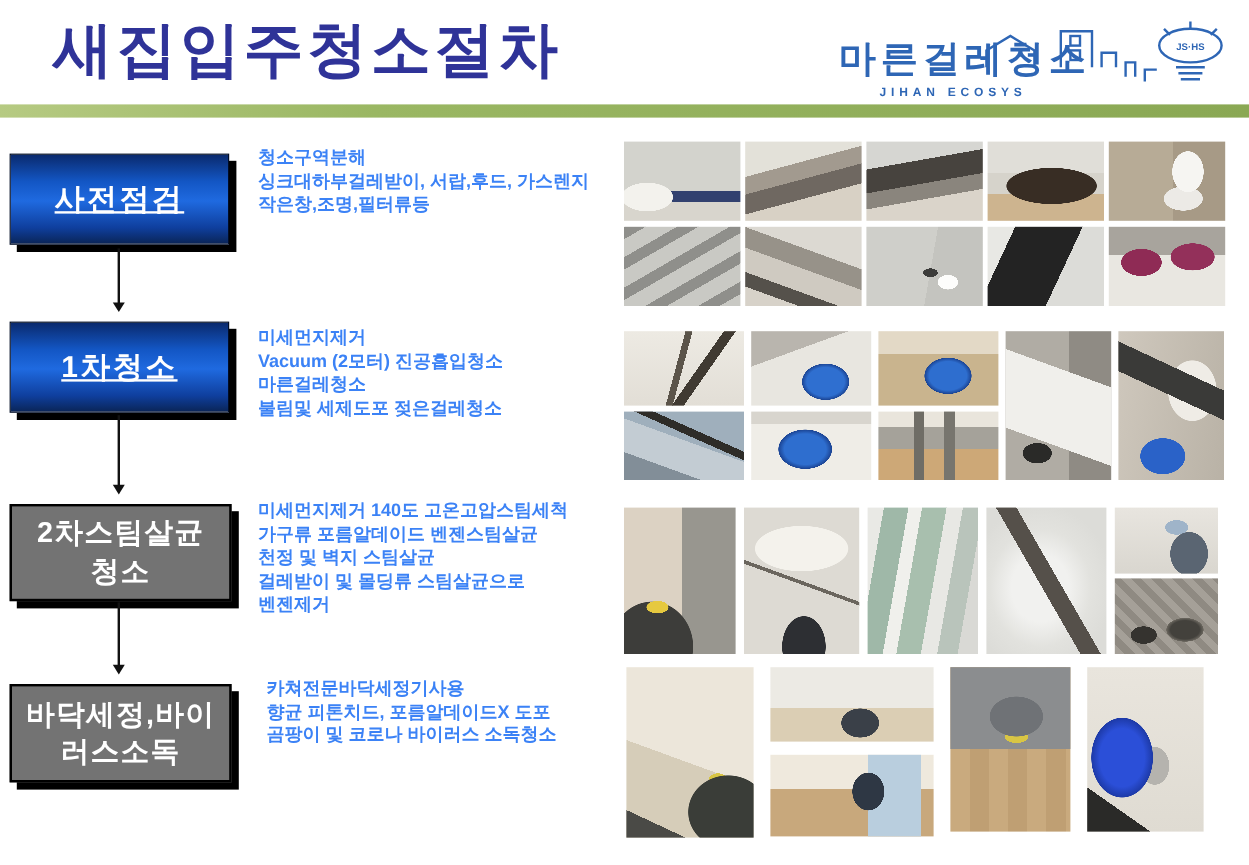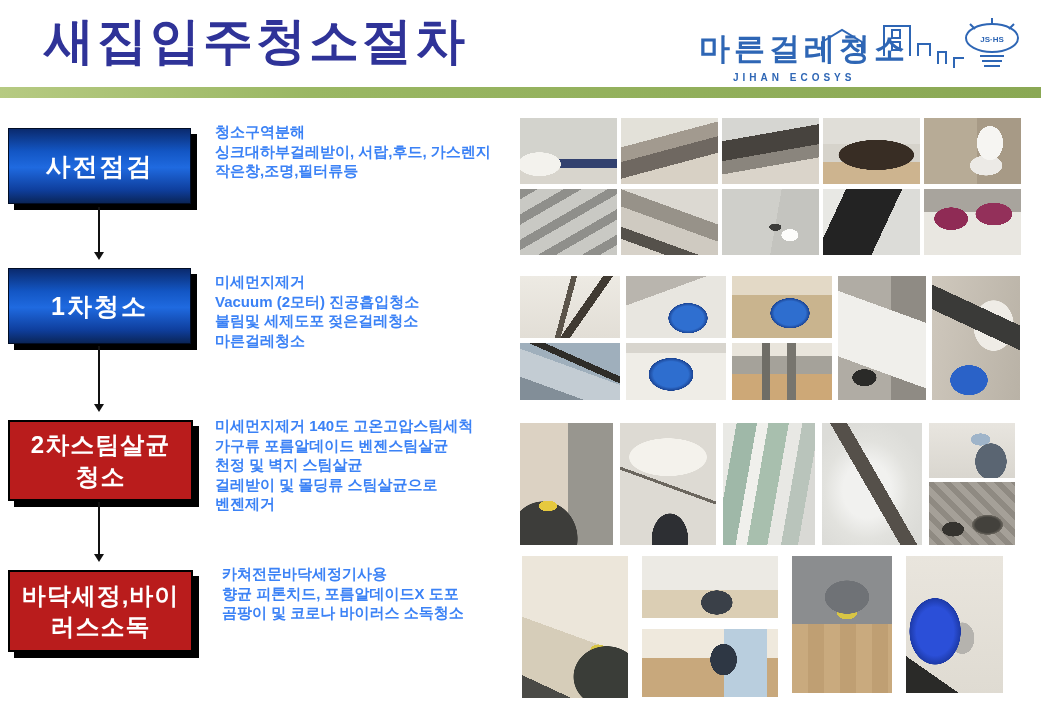--- a/index.html
+++ b/index.html
@@ -33,24 +33,25 @@
     position:absolute;left:8px;width:181px;
     display:flex;flex-direction:column;align-items:center;justify-content:center;
     color:#fff;font-weight:700;text-align:center;
     box-shadow:6px 6px 0 #000;
   }
   .stepbox .ln{line-height:1.3;}
   .blue{
     font-size:25px;letter-spacing:2px;
     border:1px solid #010d26;
     background:linear-gradient(180deg,#0a2a6e 0%,#1356c4 30%,#1f6ae0 52%,#0f3f9e 82%,#0a2558 100%);
+    text-decoration:underline;
   }
   .pink{
     font-size:24px;letter-spacing:1px;
-    border:2px solid #000;background:#b91c1c;
+    border:2px solid #000;background:#737373;
   }
   .box1{top:128px;height:74px;}
   .box2{top:268px;height:74px;}
   .box3{top:420px;height:77px;}
   .box4{top:570px;height:78px;}
   .arrow{position:absolute;left:98px;width:2px;background:#111;}
   .arrow::after{
     content:"";position:absolute;bottom:-7px;left:-4px;
     border:5px solid transparent;border-top:8px solid #111;
   }
@@ -165,22 +166,22 @@
   </div>
 
   <div class="desc dsc1">
     <div>청소구역분해</div>
     <div>싱크대하부걸레받이, 서랍,후드, 가스렌지</div>
     <div>작은창,조명,필터류등</div>
   </div>
   <div class="desc dsc2">
     <div>미세먼지제거</div>
     <div>Vacuum (2모터) 진공흡입청소</div>
+    <div>마른걸레청소</div>
     <div>불림및 세제도포 젖은걸레청소</div>
-    <div>마른걸레청소</div>
   </div>
   <div class="desc dsc3">
     <div>미세먼지제거 140도 고온고압스팀세척</div>
     <div>가구류 포름알데이드 벤젠스팀살균</div>
     <div>천정 및 벽지 스팀살균</div>
     <div>걸레받이 및 몰딩류 스팀살균으로</div>
     <div>벤젠제거</div>
   </div>
   <div class="desc dsc4">
     <div>카쳐전문바닥세정기사용</div>

